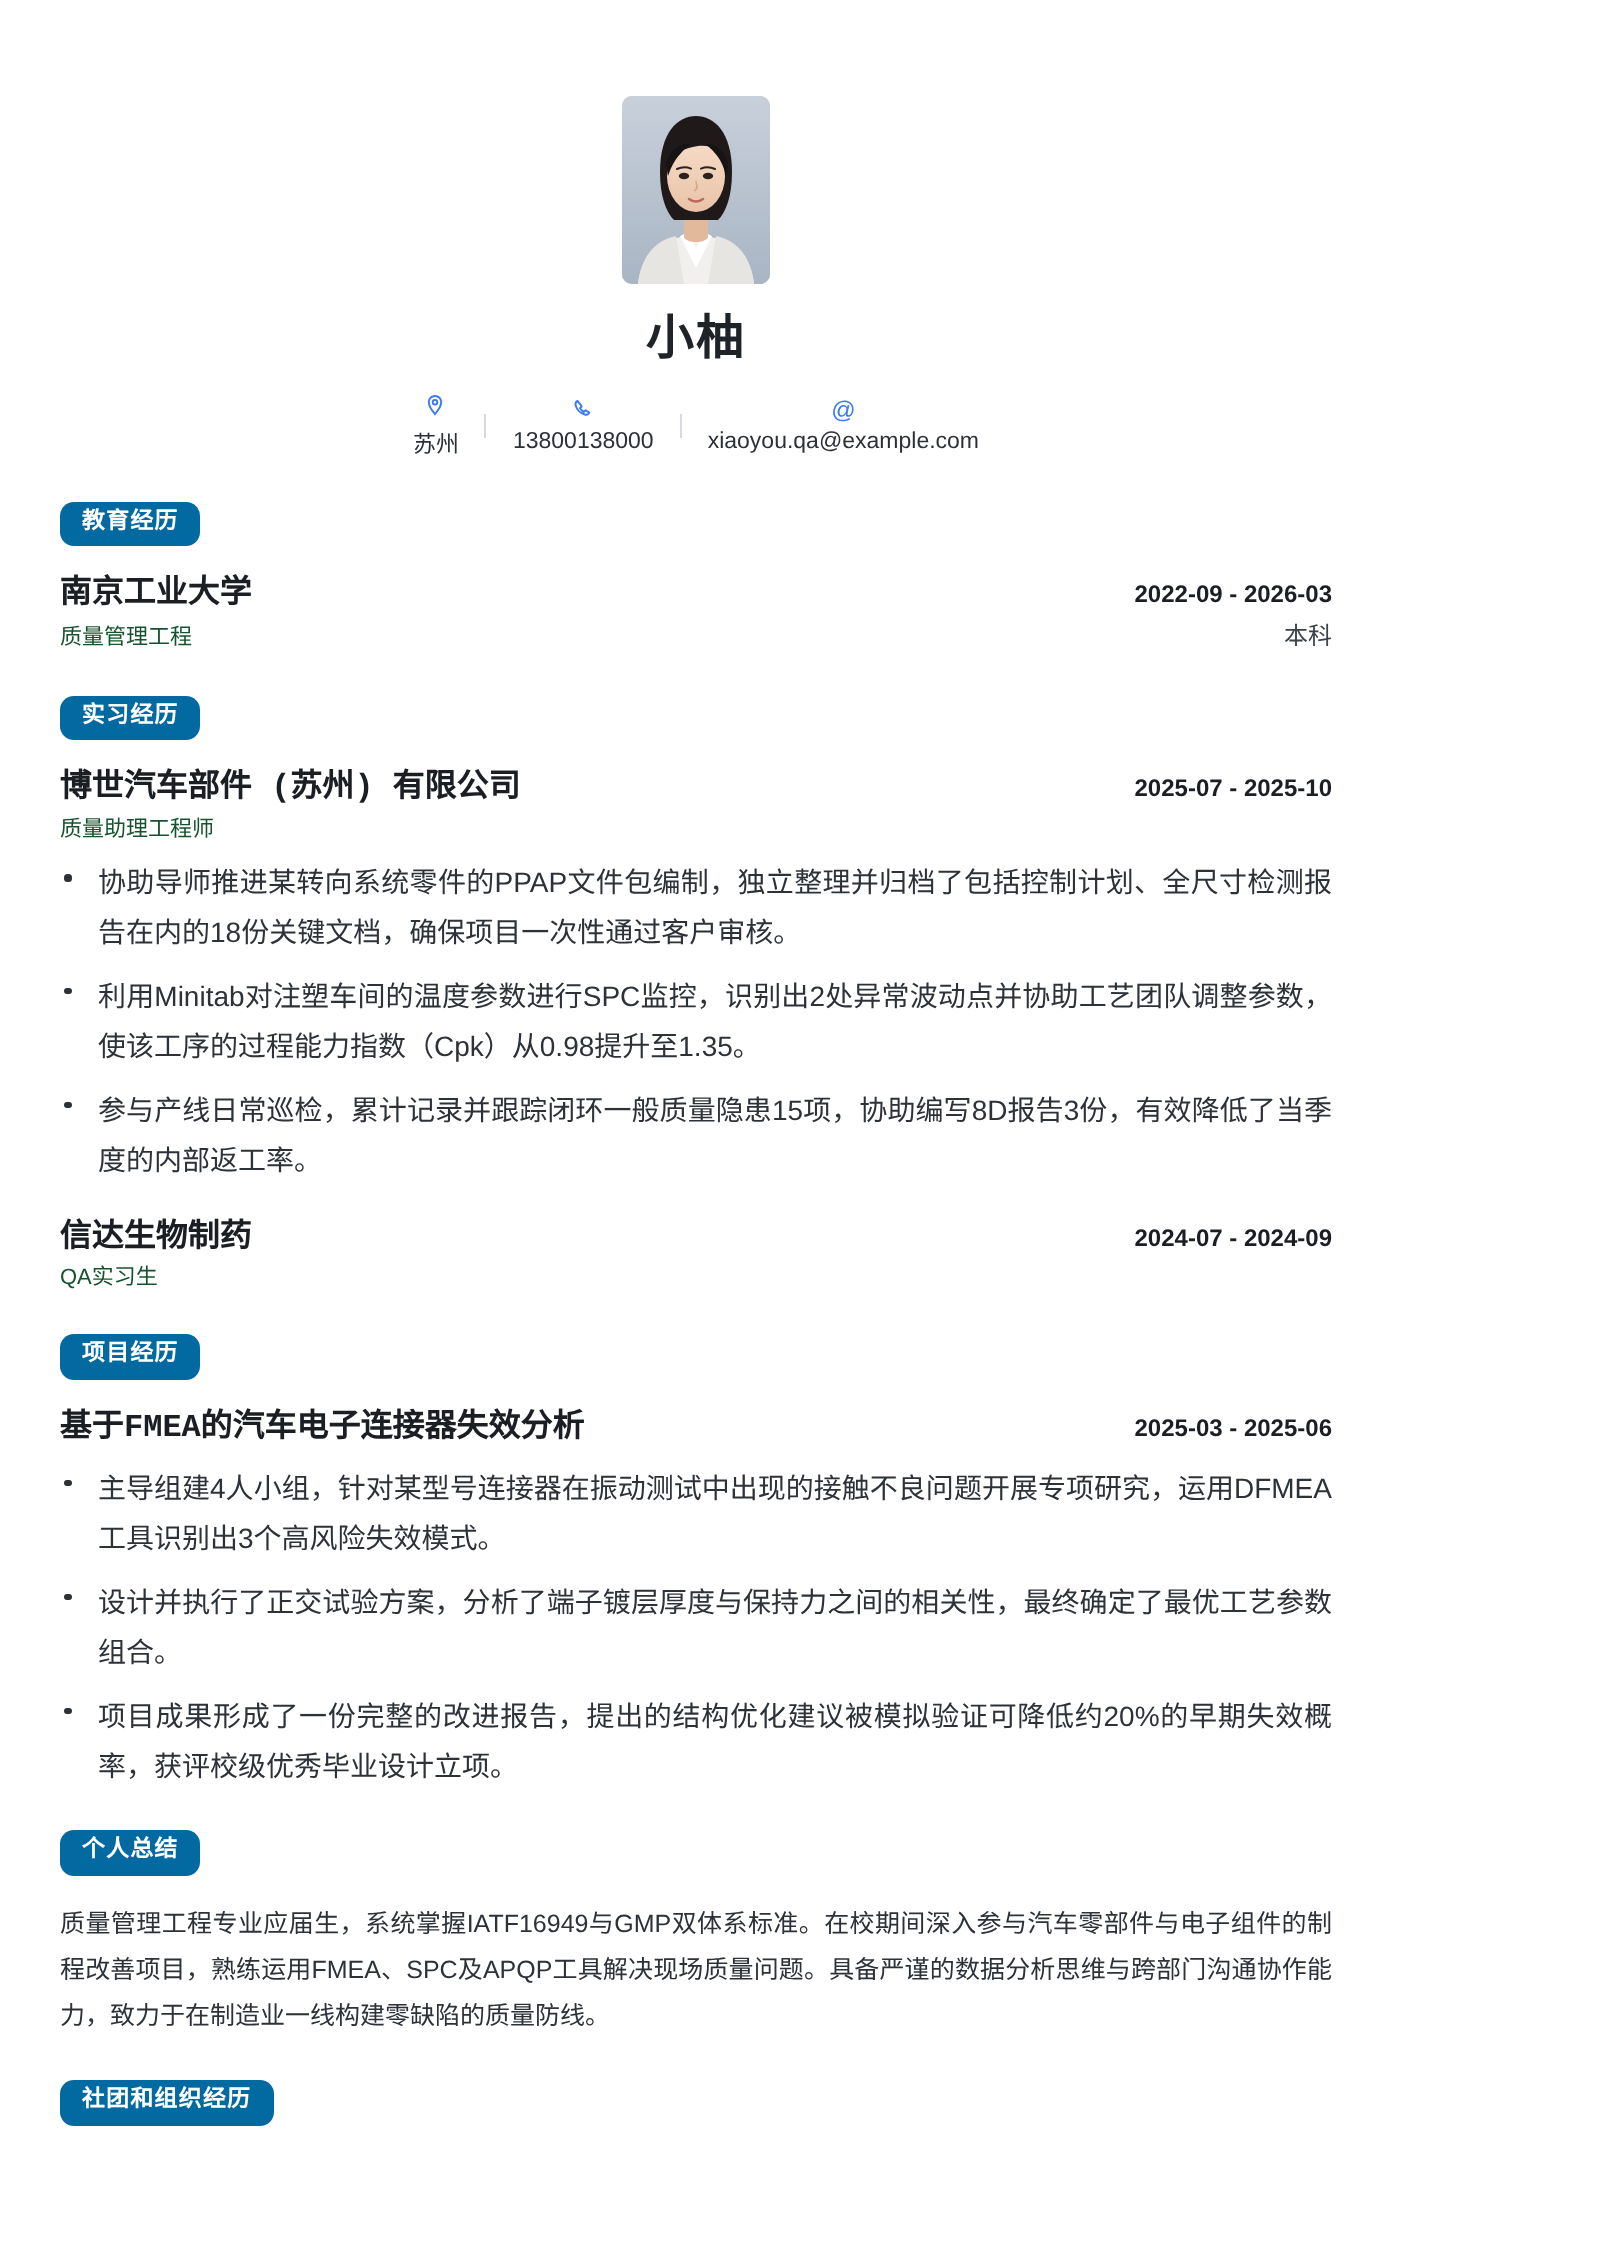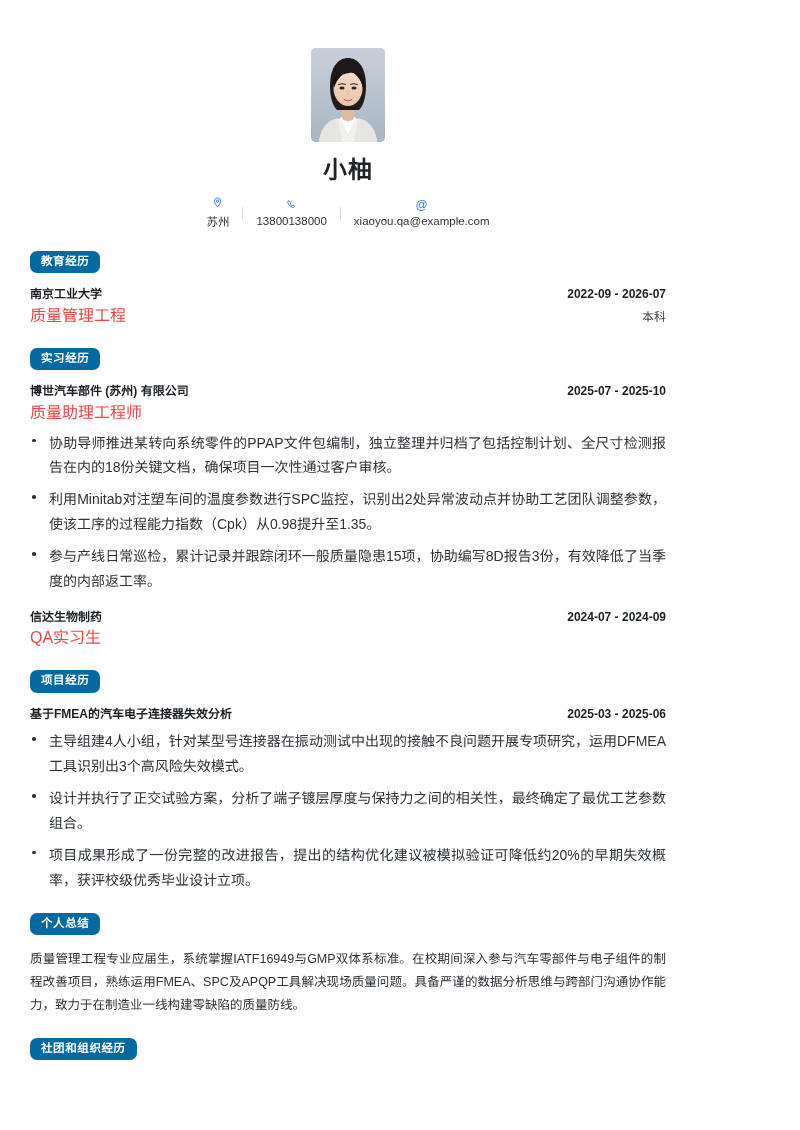--- a/index.html
+++ b/index.html
@@ -105,35 +105,36 @@
   .entry { margin-top: 13px; }
   .entry + .entry { margin-top: 15px; }
 
   .entry-row {
     display: flex;
     justify-content: space-between;
     align-items: baseline;
     gap: 12px;
   }
   .org {
-    font-size: 12px;
+    font-size: 16px;
     font-weight: 700;
     color: #1b1f24;
     line-height: 1.45;
+    font-family: Liberation Mono, monospace;
   }
   .date {
     font-size: 12px;
     font-weight: 700;
     color: #1b1f24;
     white-space: nowrap;
     line-height: 1.45;
   }
   .role {
-    font-size: 16px;
-    color: #ef4444;
+    font-size: 11px;
+    color: #14532d;
     line-height: 1.5;
   }
   .degree {
     font-size: 12px;
     color: #3c4249;
     white-space: nowrap;
     line-height: 1.5;
   }
 
   .para {
@@ -249,21 +250,21 @@
         <span>xiaoyou.qa@example.com</span>
       </div>
 
     </div>
   </div>
 
   <div id="sections-root">
       <div class="section first"><div class="tag">教育经历</div><div class="entry">
           <div class="entry-row">
             <div class="org">南京工业大学</div>
-            <div class="date">2022-09 - 2026-07</div>
+            <div class="date">2022-09 - 2026-03</div>
           </div>
           <div class="entry-row">
             <div class="role">质量管理工程</div>
             <div class="degree">本科</div>
           </div>
         </div></div>
       <div class="section"><div class="tag">实习经历</div><div class="entry">
           <div class="entry-row">
             <div class="org">博世汽车部件 (苏州) 有限公司</div>
             <div class="date">2025-07 - 2025-10</div>

